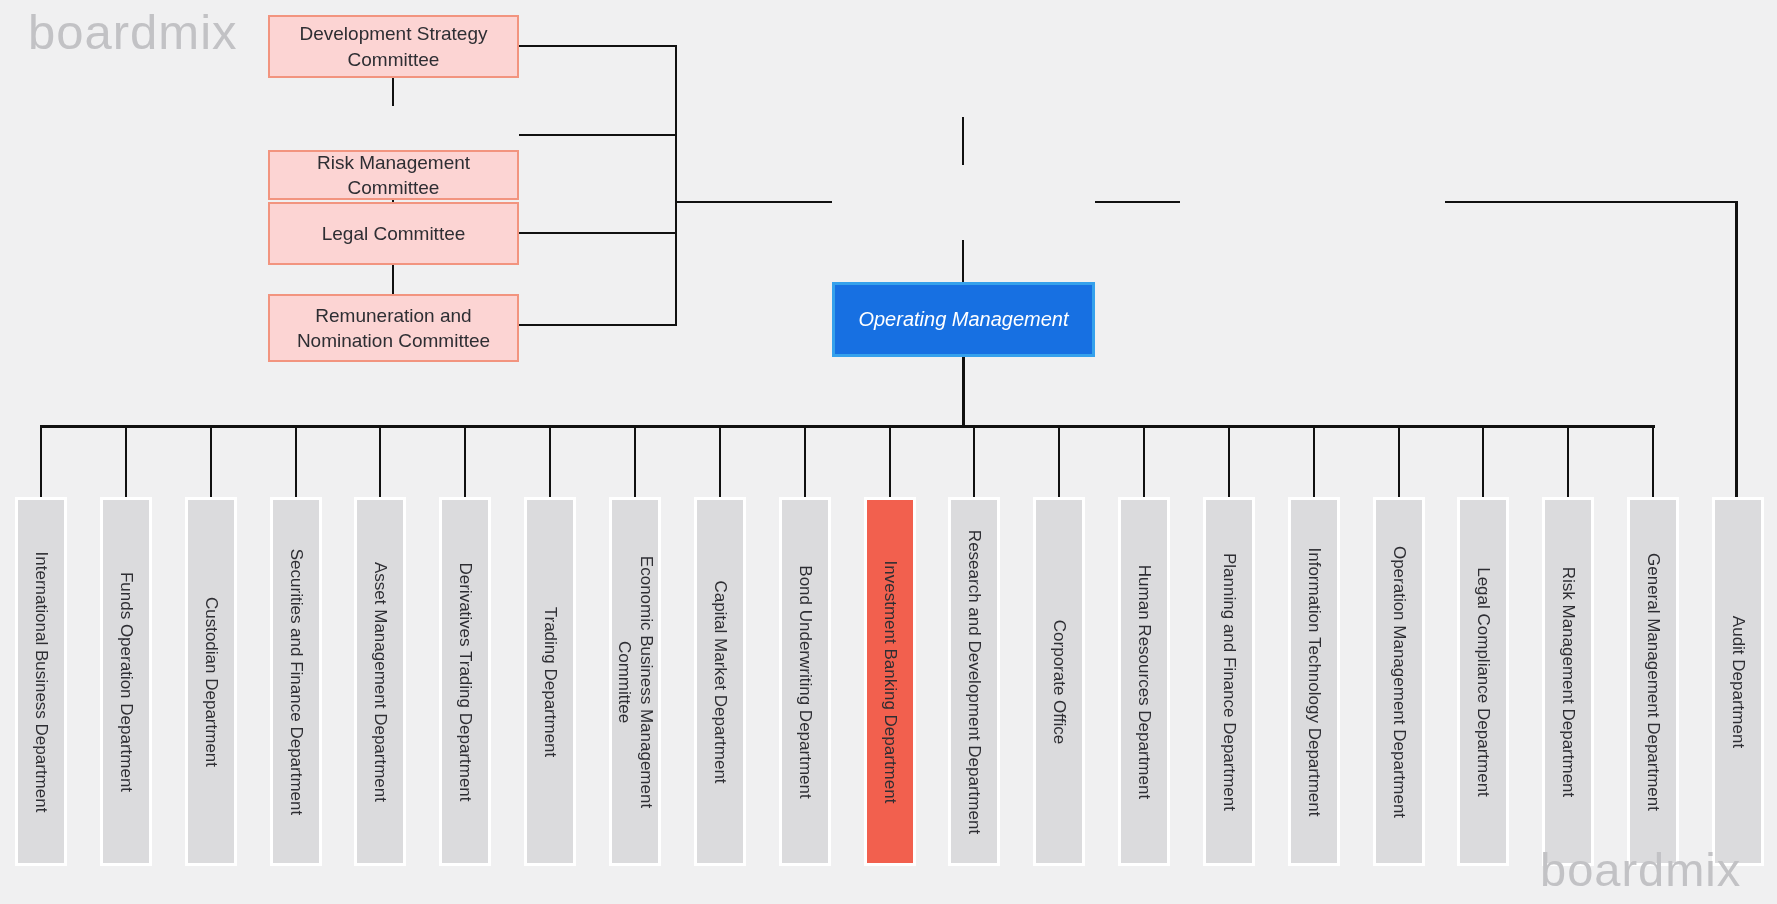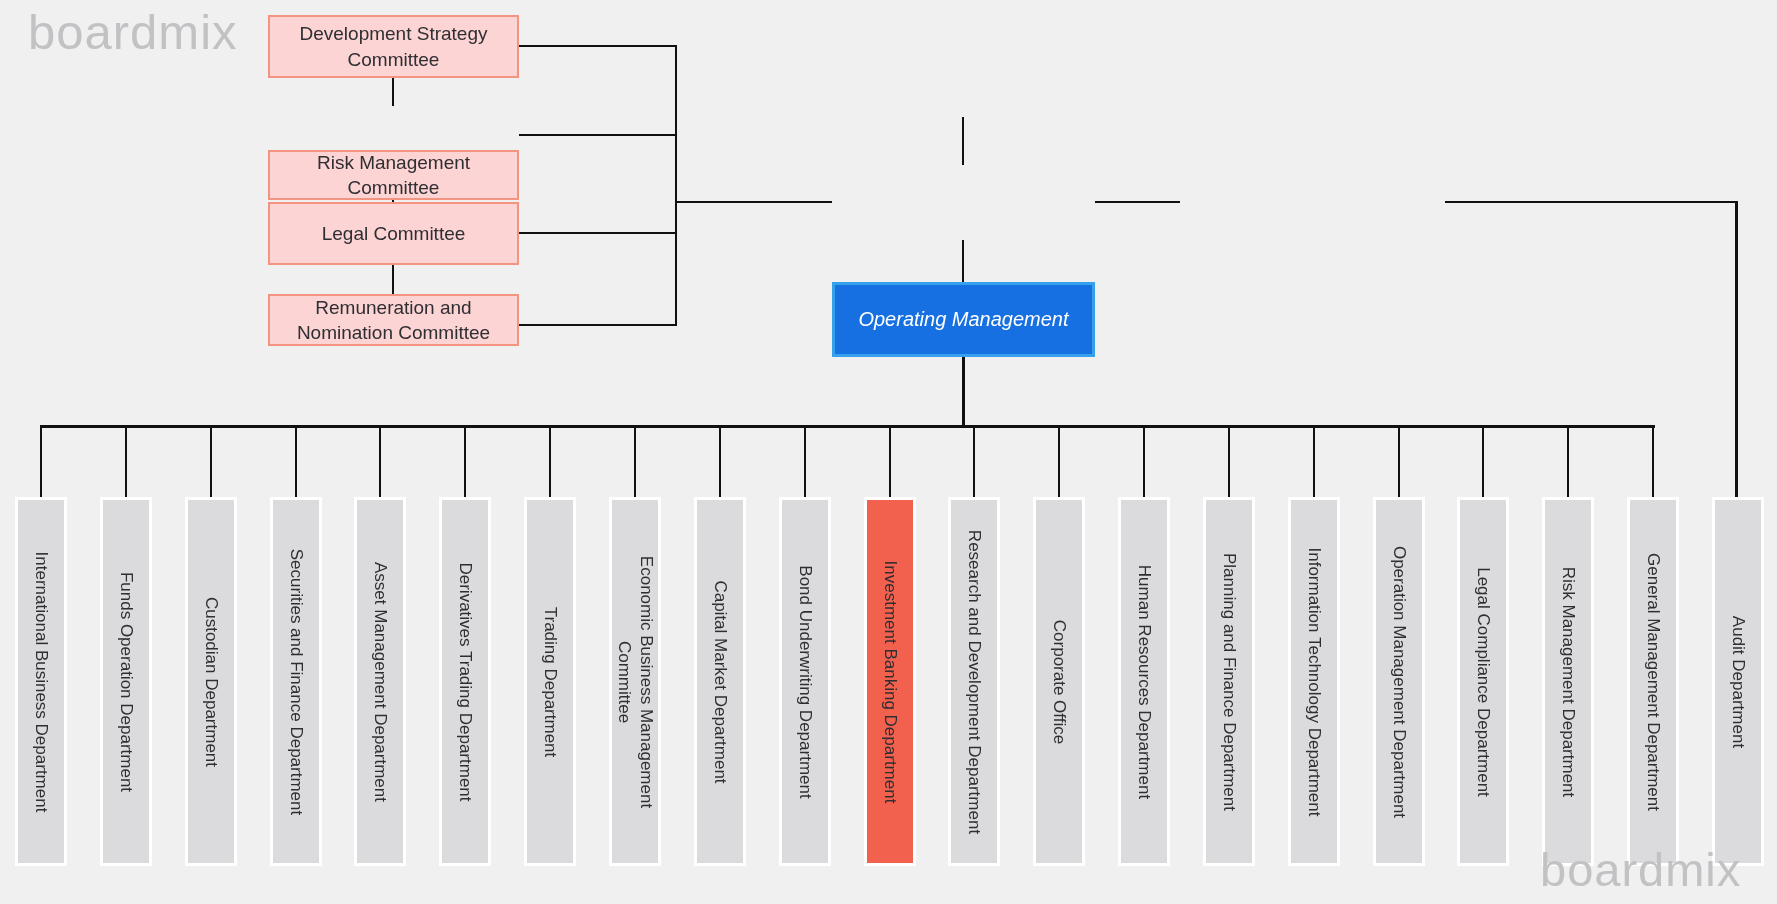--- a/index.html
+++ b/index.html
@@ -86,21 +86,21 @@
   <div id="committees">
       <div class="box pink" style="top: 15px; height: 63px;">
         <span class="lbl">Development Strategy Committee</span>
       </div>
       <div class="box pink" style="top: 105px; height: 50px; margin-top: 45px;">
         <span class="lbl">Risk Management Committee</span>
       </div>
       <div class="box pink" style="top: 202px; height: 63px;">
         <span class="lbl">Legal Committee</span>
       </div>
-      <div class="box pink" style="top: 294px; height: 52px;">
+      <div class="box pink" style="top: 294px; height: 68px;">
         <span class="lbl">Remuneration and Nomination Committee</span>
       </div>
     </div>
 
   <div class="box exec exec-operating">
     <span class="lbl">Operating Management</span>
   </div>
 
   <div id="departments">
       <div class="dept" style="left: 15px;">

